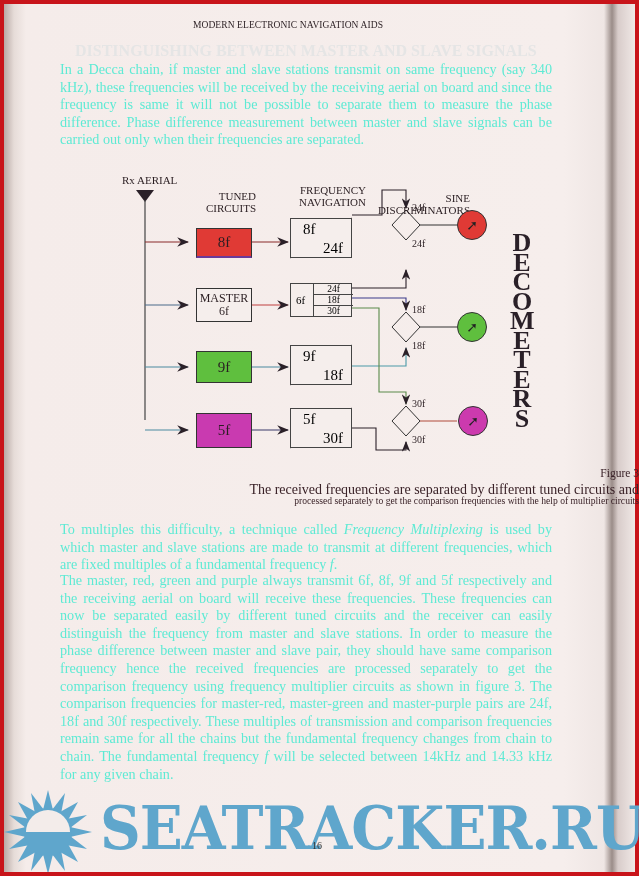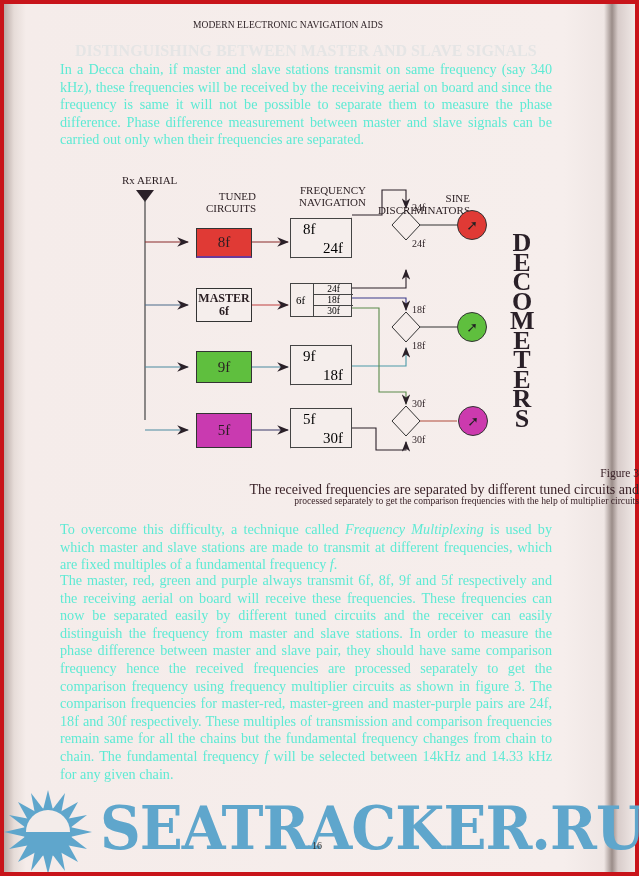--- a/index.html
+++ b/index.html
@@ -87,21 +87,21 @@
   <div class="lbl" style="left:86px;top:20px;width:70px;white-space:pre-line;">TUNED
 CIRCUITS</div>
   <div class="lbl" style="left:176px;top:14px;width:90px;white-space:pre-line;">FREQUENCY
 NAVIGATION</div>
   <div class="lbl" style="left:270px;top:22px;width:100px;white-space:pre-line;">SINE
 DISCRIMINATORS</div>
 
   <div class="box" style="left:96px;top:58px;width:56px;height:30px;background:#e03a35;border-bottom:2px solid #6a3a9a;">
       <span>8f</span>
     </div>
-  <div class="box" style="left:96px;top:118px;width:56px;height:34px;background:#f5eeec;font-size:12px;line-height:13px;text-align:center;white-space:pre-line;font-weight:bold;"><span>MASTER
+  <div class="box" style="left:96px;top:118px;width:56px;height:34px;background:#f5eeec;font-size:12px;line-height:13px;text-align:center;white-space:pre-line;"><span>MASTER
 6f</span></div>
   <div class="box" style="left:96px;top:181px;width:56px;height:32px;background:#5fbf3e;">
       <span>9f</span>
     </div>
   <div class="box" style="left:96px;top:243px;width:56px;height:35px;background:#c93ab0;">
       <span>5f</span>
     </div>
 
   <div class="mult" style="left:190px;top:48px;width:62px;height:40px;">
     <span class="a">8f</span>
@@ -135,21 +135,21 @@
   <div class="meter" style="left:357px;top:142px;background:#5fbf3e;">➚</div>
   <div class="meter" style="left:358px;top:236px;background:#cc3aae;">➚</div>
 </div>
 
 <div class="decom">D<br>E<br>C<br>O<br>M<br>E<br>T<br>E<br>R<br>S</div>
 
 <div class="caption fig">Figure 3</div>
 <div class="caption cap1">The received frequencies are separated by different tuned circuits and</div>
 <div class="caption cap2">processed separately to get the comparison frequencies with the help of multiplier circuits</div>
 
-<div class="para p2"><span>To overcome this difficulty, a technique called </span><i>Frequency Multiplexing</i><span> is used by which master and slave stations are made to transmit at different frequencies, which are fixed multiples of a fundamental frequency </span><i>f</i><span>.</span></div>
+<div class="para p2"><span>To multiples this difficulty, a technique called </span><i>Frequency Multiplexing</i><span> is used by which master and slave stations are made to transmit at different frequencies, which are fixed multiples of a fundamental frequency </span><i>f</i><span>.</span></div>
 
 <div class="para p3"><span>The master, red, green and purple always transmit 6f, 8f, 9f and 5f respectively and the receiving aerial on board will receive these frequencies. These frequencies can now be separated easily by different tuned circuits and the receiver can easily distinguish the frequency from master and slave stations. In order to measure the phase difference between master and slave pair, they should have same comparison frequency hence the received frequencies are processed separately to get the comparison frequency using frequency multiplier circuits as shown in figure 3. The comparison frequencies for master-red, master-green and master-purple pairs are 24f, 18f and 30f respectively. These multiples of transmission and comparison frequencies remain same for all the chains but the fundamental frequency changes from chain to chain. The fundamental frequency </span><i>f</i><span> will be selected between 14kHz and 14.33 kHz for any given chain.</span></div>
 
 <svg style="position:absolute;left:2px;top:788px" width="96" height="84">
   <g transform="translate(46,44)" fill="#5fa6cc">
     <polygon points="0,-42 5,-22 -5,-22"></polygon>
       <polygon points="0,42 5,22 -5,22"></polygon>
     <polygon points="-44,0 -22,5 -22,-5"></polygon>
       <polygon points="44,0 22,5 22,-5"></polygon>
     <polygon points="-30,-30 -12,-20 -20,-12"></polygon>

